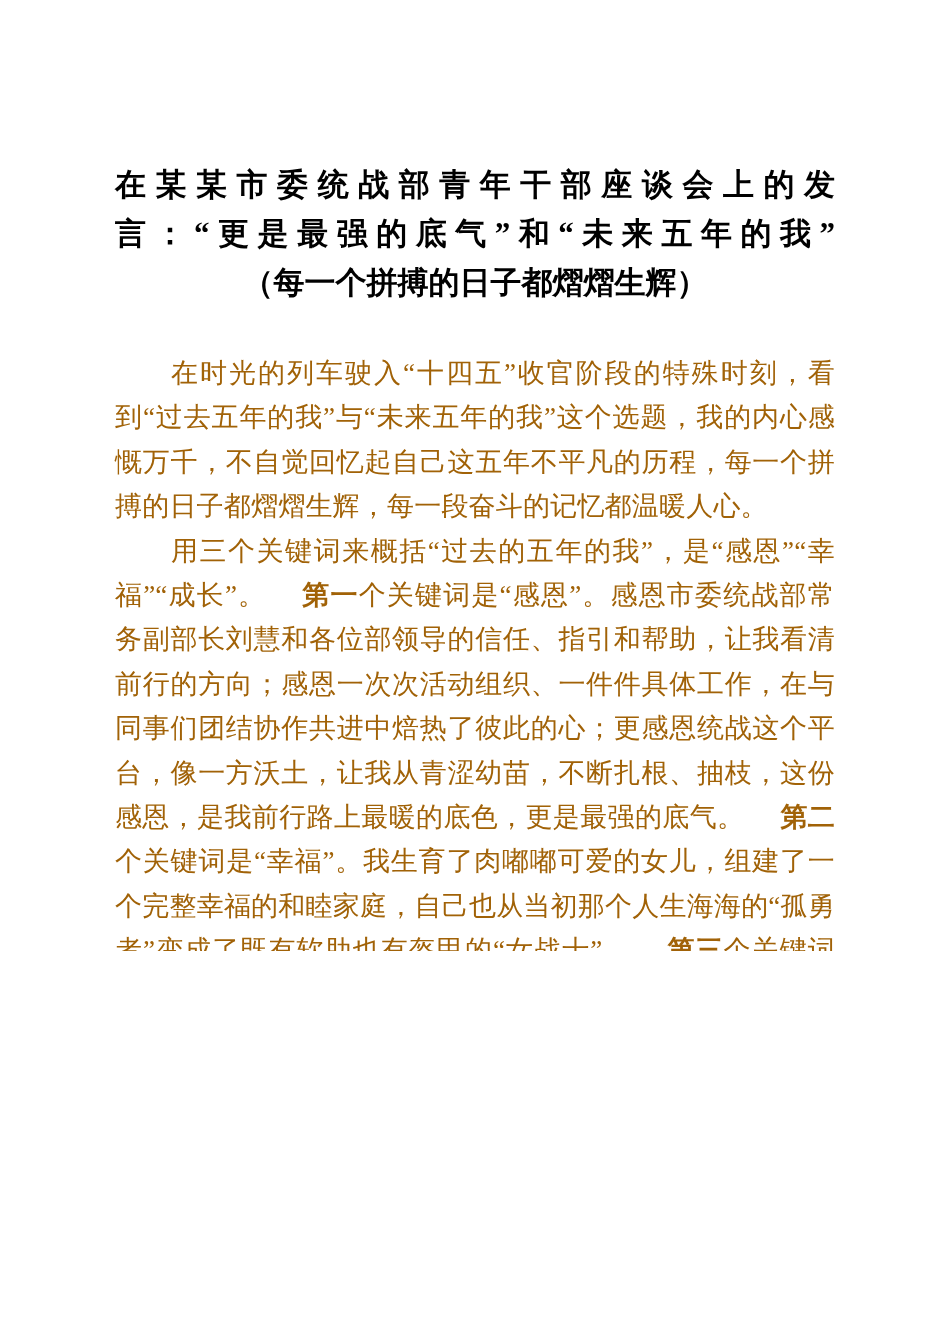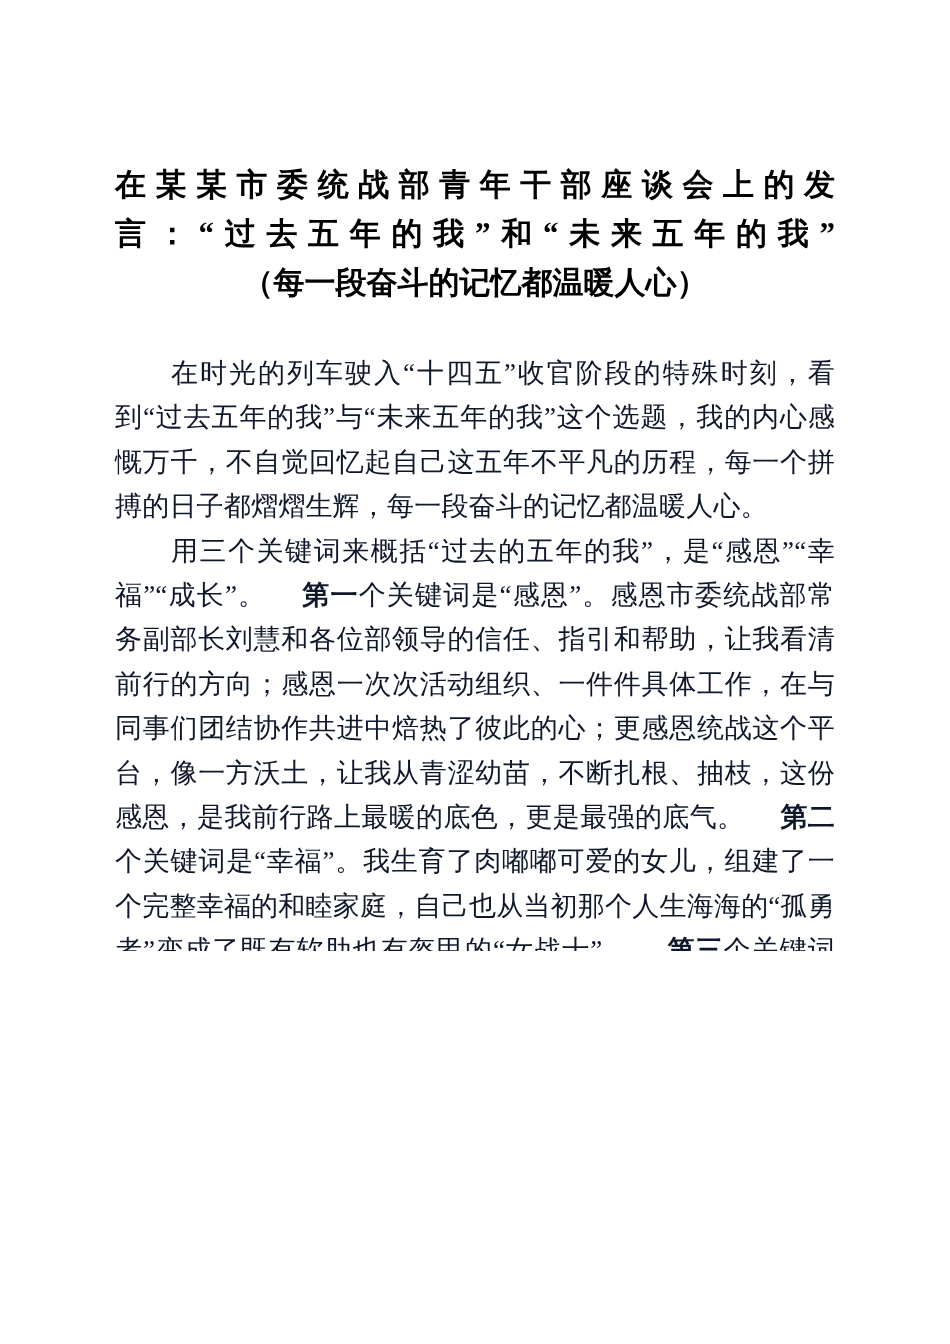--- a/index.html
+++ b/index.html
@@ -58,21 +58,21 @@
   }
   .doc-title .tline.l3 {
     text-align: center;
   }
 
   
   .para {
     font-family: "Liberation Serif", "DejaVu Serif", serif;
     font-size: 27px;
     line-height: 44.4px;
-    color: #0f172a;
+    color: #a16207;
     margin: 0;
     text-indent: 56px;
     text-align: justify;
     text-align-last: left;
     text-justify: inter-character;
     letter-spacing: 0.2px;
     word-break: break-all;
   }
   #para-gap {
     height: 44px;
@@ -85,22 +85,22 @@
 </style>
 </head>
 <body>
 
 <div id="page">
 
   <div id="doc-body">
 
     <h1 class="doc-title">
       <span class="tline l1">在某某市委统战部青年干部座谈会上的发</span>
-      <span class="tline l2">言：“过去五年的我”和“未来五年的我”</span>
-      <span class="tline l3">（每一段奋斗的记忆都温暖人心）</span>
+      <span class="tline l2">言：“更是最强的底气”和“未来五年的我”</span>
+      <span class="tline l3">（每一个拼搏的日子都熠熠生辉）</span>
     </h1>
 
     <div id="para-gap"></div>
 
     <p class="para">在时光的列车驶入“十四五”收官阶段的特殊时刻，看到“过去五年的我”与“未来五年的我”这个选题，我的内心感慨万千，不自觉回忆起自己这五年不平凡的历程，每一个拼搏的日子都熠熠生辉，每一段奋斗的记忆都温暖人心。</p>
 
     <p class="para" id="paragraph-2"><span>用三个关键词来概括“过去的五年的我”，是“感恩”“幸福”“成长”。</span><b class="kw">第一</b><span>个关键词是“感恩”。感恩市委统战部常务副部长刘慧和各位部领导的信任、指引和帮助，让我看清前行的方向；感恩一次次活动组织、一件件具体工作，在与同事们团结协作共进中焙热了彼此的心；更感恩统战这个平台，像一方沃土，让我从青涩幼苗，不断扎根、抽枝，这份感恩，是我前行路上最暖的底色，更是最强的底气。</span><b class="kw">第二</b><span>个关键词是“幸福”。我生育了肉嘟嘟可爱的女儿，组建了一个完整幸福的和睦家庭，自己也从当初那个人生海海的“孤勇者”变成了既有软肋也有盔甲的“女战士”。</span><b class="kw">第三</b><span>个关键词是“成长”。市委副书记、统战部部长某某某教导我们青年干部“自己就是最好的贵人”。这五年是我不断突破自我、向上成长的某某某某多个日日夜夜，主要体现在三个方面：把“细节”做扎实、把“难题”扛起来、把“充电”当责任。</span></p>
 
   </div>
 

